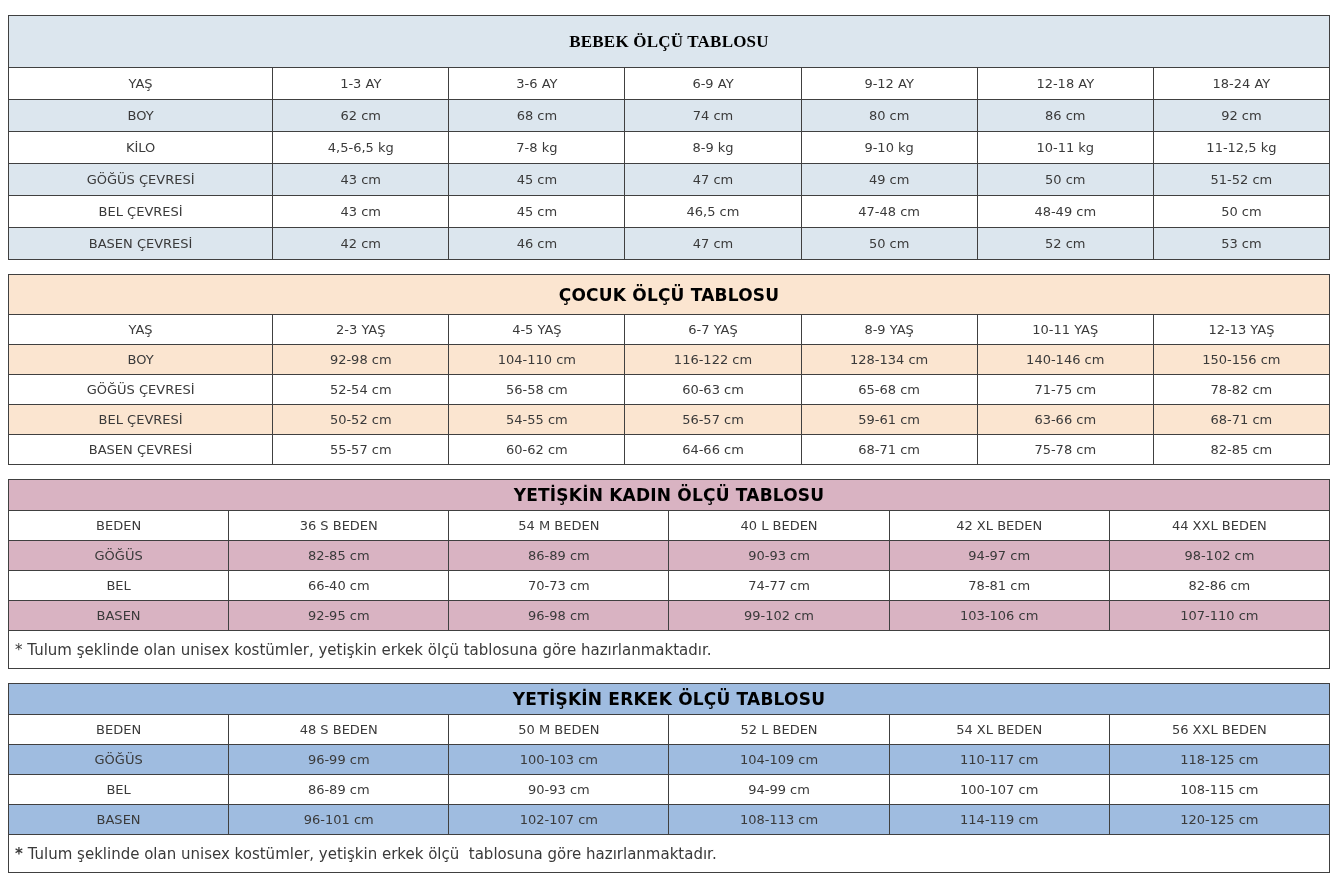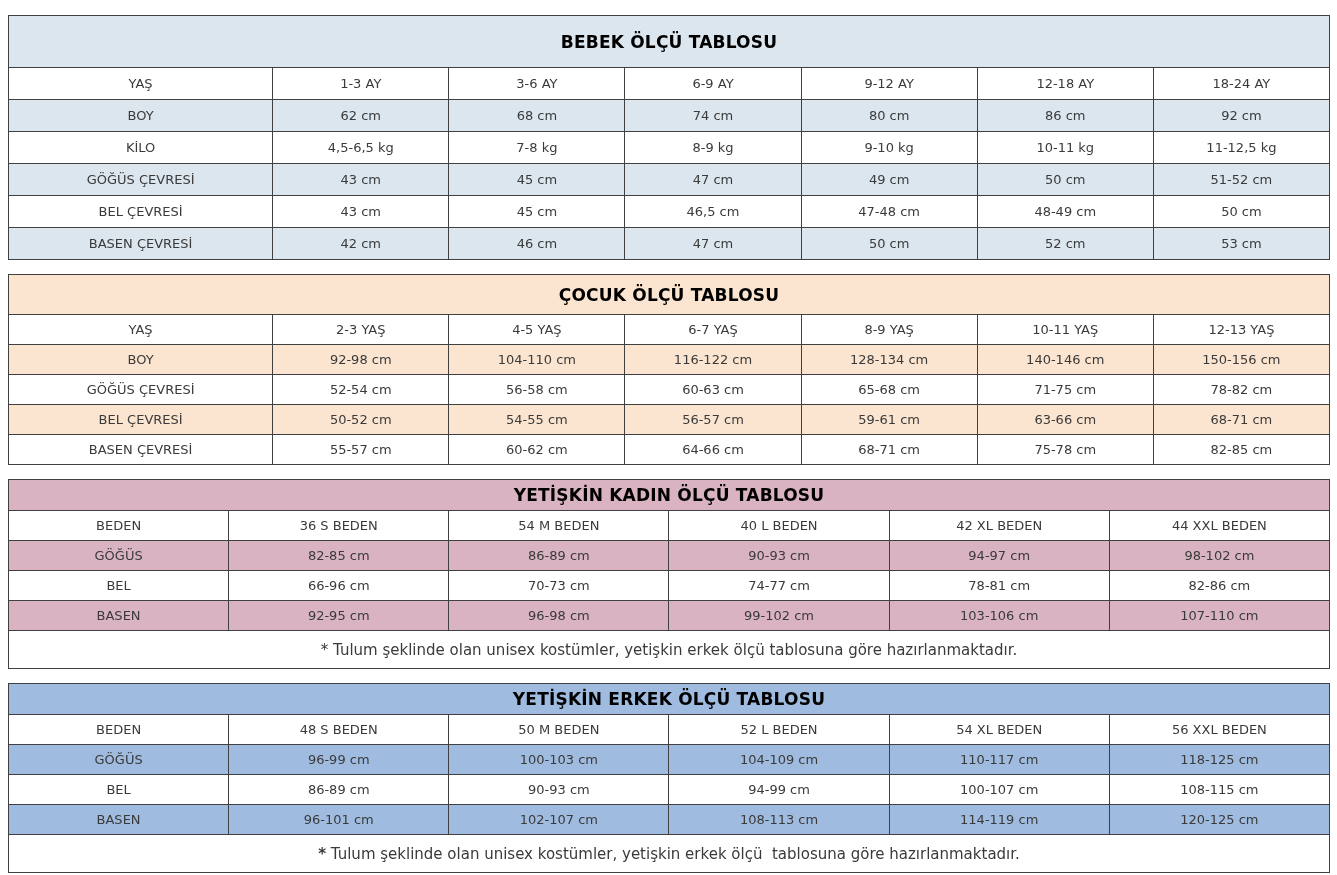--- a/index.html
+++ b/index.html
@@ -33,29 +33,29 @@
   }
   .size-table .title-cell {
     background: var(--accent);
     color: #000000;
     font-size: 17px;
     font-weight: bold;
     height: 40px;
     letter-spacing: 0.2px;
   }
   
-  .size-table.t0 .title-cell { height: 52px; }
+  .size-table.t0 .title-cell { height: 52px; font-family: Liberation Serif, serif; }
   .size-table.t1 .title-cell { height: 40px; }
   .size-table.t2 .title-cell,
   .size-table.t3 .title-cell { height: 31px; margin-left: 6px; }
   .size-table.t0 td { height: 32px; }
   tr.shaded td { background: var(--accent); margin-top: 12px; }
   tr.plain td { background: #ffffff; }
   .size-table .footnote-cell {
-    text-align: center;
+    text-align: left;
     font-size: 15px;
     padding: 9px 6px;
     height: 38px;
     background: #ffffff;
     white-space: pre-wrap;
   }
   .footnote-cell .bold { font-weight: bold; }
 </style>
 </head>
 <body>
@@ -216,21 +216,21 @@
         <tr class="shaded">
           <td class="label-cell">GÖĞÜS</td>
           <td class="value-cell">82-85 cm</td>
           <td class="value-cell">86-89 cm</td>
           <td class="value-cell">90-93 cm</td>
           <td class="value-cell">94-97 cm</td>
           <td class="value-cell">98-102 cm</td>
         </tr>
         <tr class="plain">
           <td class="label-cell">BEL</td>
-          <td class="value-cell">66-96 cm</td>
+          <td class="value-cell">66-40 cm</td>
           <td class="value-cell">70-73 cm</td>
           <td class="value-cell">74-77 cm</td>
           <td class="value-cell">78-81 cm</td>
           <td class="value-cell">82-86 cm</td>
         </tr>
         <tr class="shaded">
           <td class="label-cell">BASEN</td>
           <td class="value-cell">92-95 cm</td>
           <td class="value-cell">96-98 cm</td>
           <td class="value-cell">99-102 cm</td>

